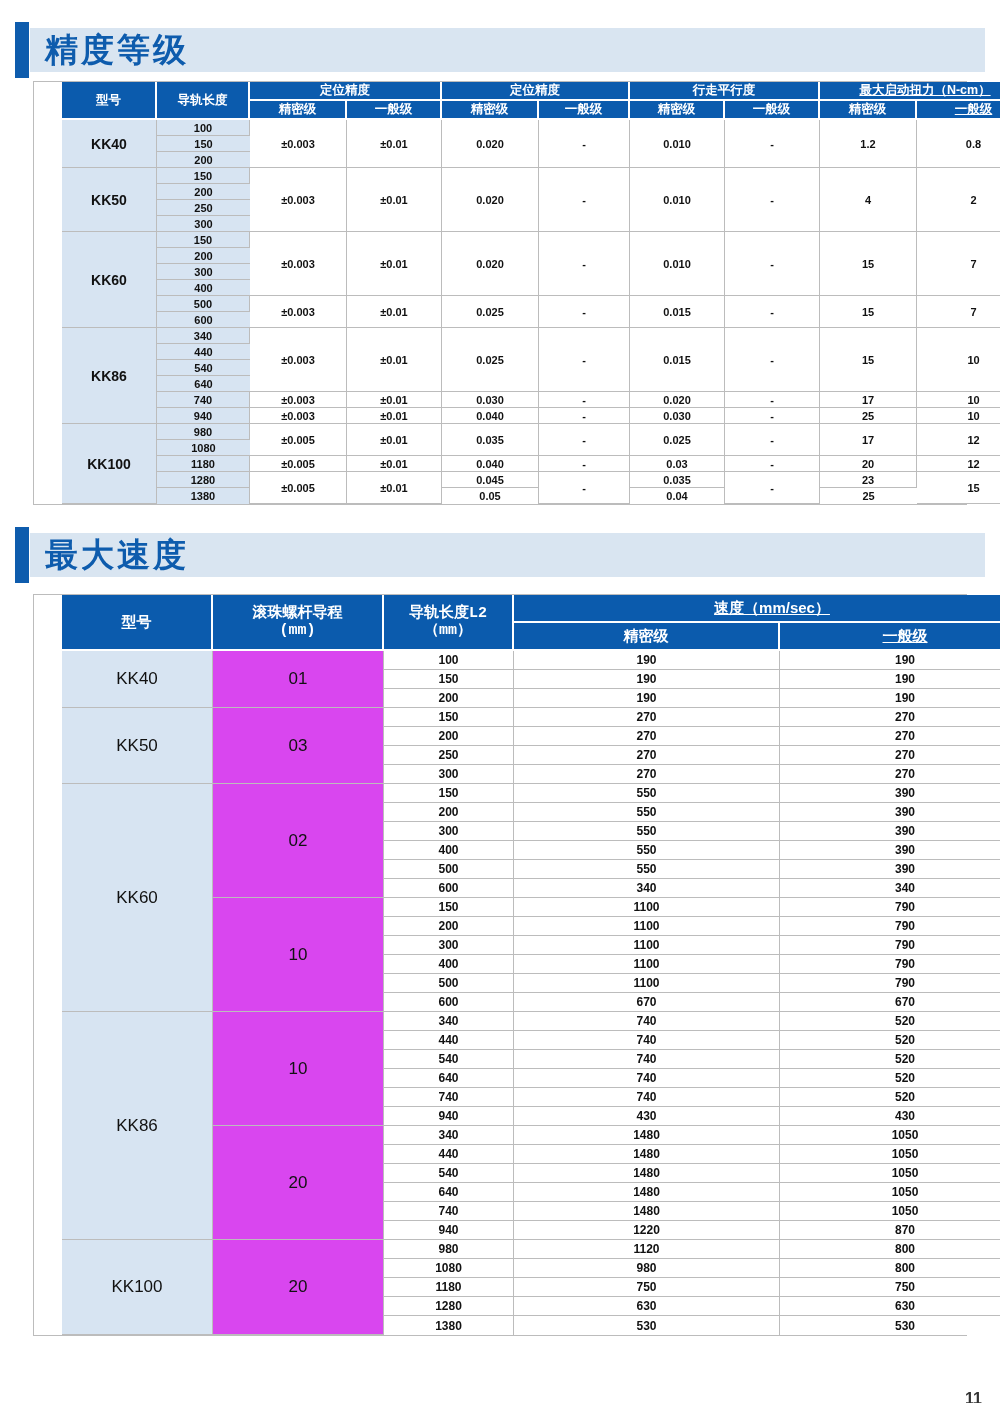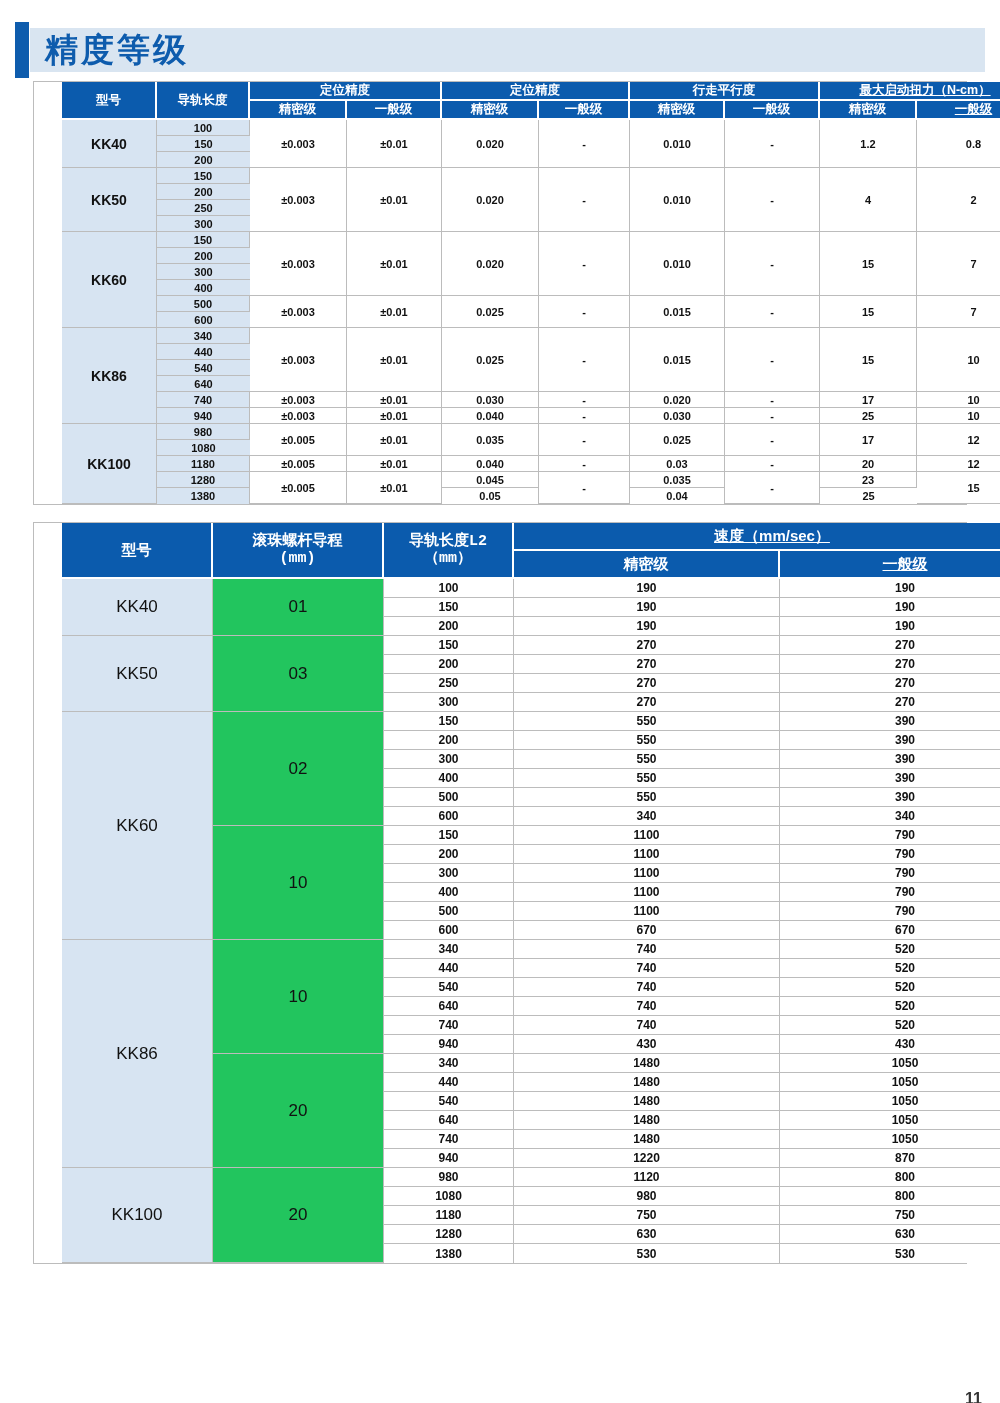--- a/index.html
+++ b/index.html
@@ -27,21 +27,21 @@
 
   .t1 th { height: 19px; font-size: 12.5px; }
   .t1 td { height: 16px; font-size: 11px; font-weight: bold; }
   .t1 td.m { background: #D7E4F2; font-size: 14px; }
   .t1 td.l { background: #D7E4F2; }
 
   .t2 th { height: 28px; font-size: 15px; }
   .t2 th .th-line { display: block; line-height: 1.15; font-family: Liberation Mono, monospace; }
   .t2 td { height: 19px; font-size: 12px; font-weight: bold; }
   .t2 td.m { background: #D7E4F2; font-size: 17px; font-weight: normal; }
-  .t2 td.d { background: #22c55e; font-size: 17px; font-weight: normal; }
+  .t2 td.d { background: #d946ef; font-size: 17px; font-weight: normal; }
 
   .pageno { position: absolute; top: 1390px; right: 18px; font-size: 16px; font-weight: bold; color: #333; }
 </style>
 </head>
 <body>
 
 <div id="page">
 
   <div class="banner">
     <div class="accent-bar"></div>
@@ -242,20 +242,26 @@
           <tr>
             <td class="l">1380</td>
             <td class="v">0.05</td>
             <td class="v">0.04</td>
             <td class="v">25</td>
           </tr>
         </tbody>
     </table>
   </div>
 
+  <div class="banner">
+    <div class="accent-bar"></div>
+    <div class="banner-bg">
+      <span class="banner-title">最大速度</span>
+    </div>
+  </div>
 
   <div class="tbl-wrap t2w">
     <table class="t2">
       <colgroup>
         <col style="width:151px">
           <col style="width:171px">
           <col style="width:130px">
           <col style="width:266px">
           <col style="width:250px">
       </colgroup>

